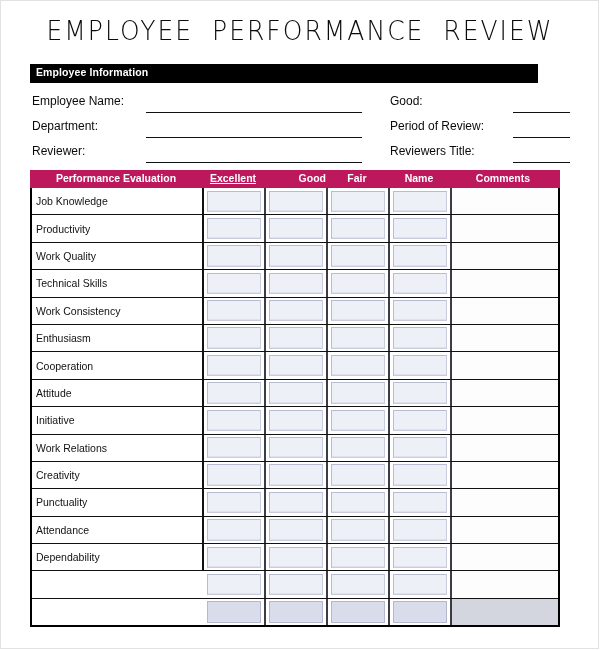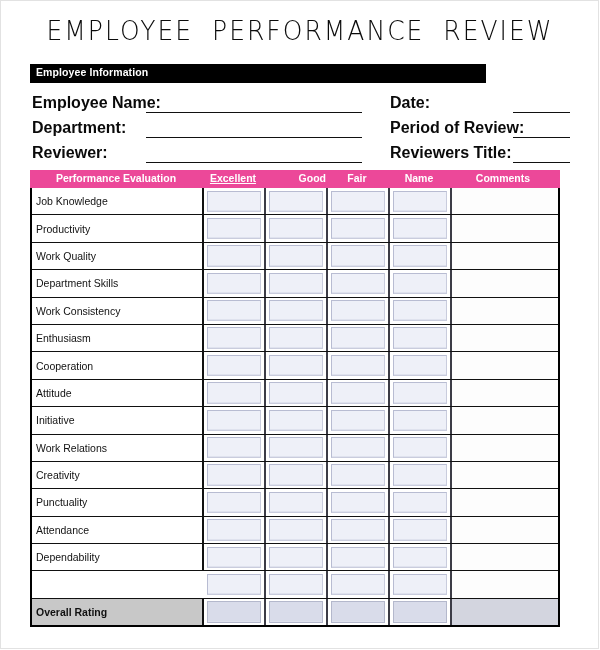--- a/index.html
+++ b/index.html
@@ -50,21 +50,21 @@
     white-space: nowrap;
     transform: scaleY(1.06);
     transform-origin: center top;
   }
 
   
   .section-bar {
     position: absolute;
     left: 30px;
     top: 64px;
-    width: 456px;
+    width: 508px;
     height: 19px;
     background: #000000;
   }
   .section-bar-label {
     position: absolute;
     left: 6px;
     top: 2px;
     font-size: 10.5px;
     font-weight: bold;
     color: #ffffff;
@@ -75,22 +75,22 @@
   .info-block { position: absolute; }
 
   .info-row {
     position: absolute;
     height: 22px;
   }
   .info-label {
     position: absolute;
     left: 0;
     top: 2px;
-    font-size: 16px;
-    font-weight: bold;
+    font-size: 12px;
+    font-weight: normal;
     color: #0a0a0a;
     white-space: nowrap;
   }
   .info-line {
     position: absolute;
     bottom: 1px;
     height: 0;
     border-bottom: 1.6px solid #111111;
   }
 
@@ -114,21 +114,21 @@
   .eval-table {
     position: absolute;
     left: 30px;
     top: 170px;
     width: 530px;
   }
 
   .eval-head {
     position: relative;
     height: 18px;
-    background: #ec4899;
+    background: #be185d;
   }
   .eval-head .hcell {
     position: absolute;
     top: 2px;
     font-size: 10.5px;
     font-weight: bold;
     color: #ffffff;
     text-align: center;
     white-space: nowrap;
   }
@@ -252,21 +252,21 @@
     <div class="info-row r2">
       <span class="info-label">Reviewer:</span>
       <span class="info-line"></span>
     </div>
 
   </div>
 
   <div class="info-block info-right">
 
     <div class="info-row r0">
-      <span class="info-label">Date:</span>
+      <span class="info-label">Good:</span>
       <span class="info-line"></span>
     </div>
 
     <div class="info-row r1">
       <span class="info-label">Period of Review:</span>
       <span class="info-line"></span>
     </div>
 
     <div class="info-row r2">
       <span class="info-label">Reviewers Title:</span>
@@ -335,21 +335,21 @@
             <div class="rate-col c2">
               <div class="rate-box"></div>
             </div>
             <div class="rate-col c3">
               <div class="rate-box"></div>
             </div>
             <div class="comments-col c4"></div>
           </div>
         </div>
         <div class="eval-row">
-          <div class="row-label">Department Skills</div>
+          <div class="row-label">Technical Skills</div>
           <div class="row-cells">
             <div class="rate-col c0">
               <div class="rate-box"></div>
             </div>
             <div class="rate-col c1">
               <div class="rate-box"></div>
             </div>
             <div class="rate-col c2">
               <div class="rate-box"></div>
             </div>
@@ -550,21 +550,20 @@
             <div class="rate-col c2">
               <div class="rate-box"></div>
             </div>
             <div class="rate-col c3">
               <div class="rate-box"></div>
             </div>
             <div class="comments-col c4"></div>
           </div>
         </div>
         <div class="eval-row overall last">
-          <div class="row-label">Overall Rating</div>
           <div class="row-cells">
             <div class="rate-col c0">
               <div class="rate-box"></div>
             </div>
             <div class="rate-col c1">
               <div class="rate-box"></div>
             </div>
             <div class="rate-col c2">
               <div class="rate-box"></div>
             </div>

